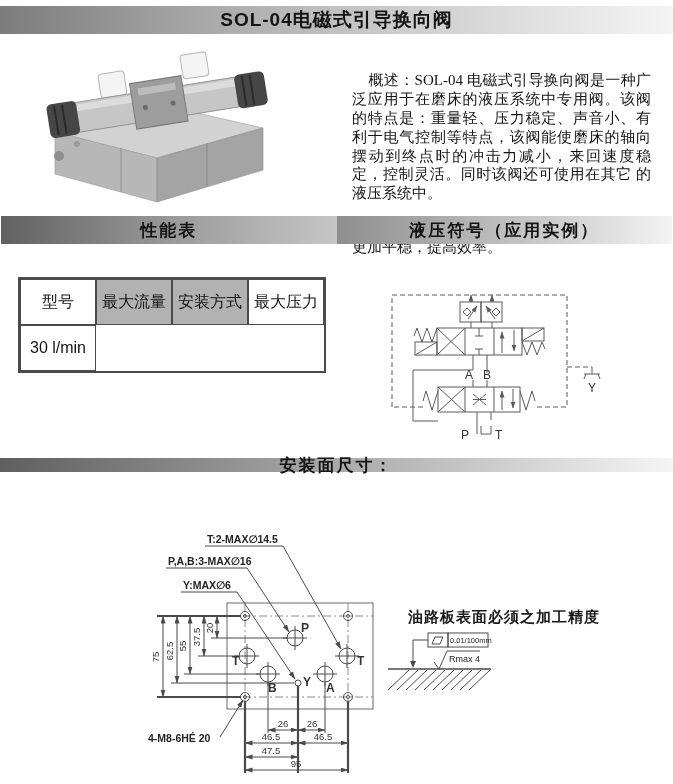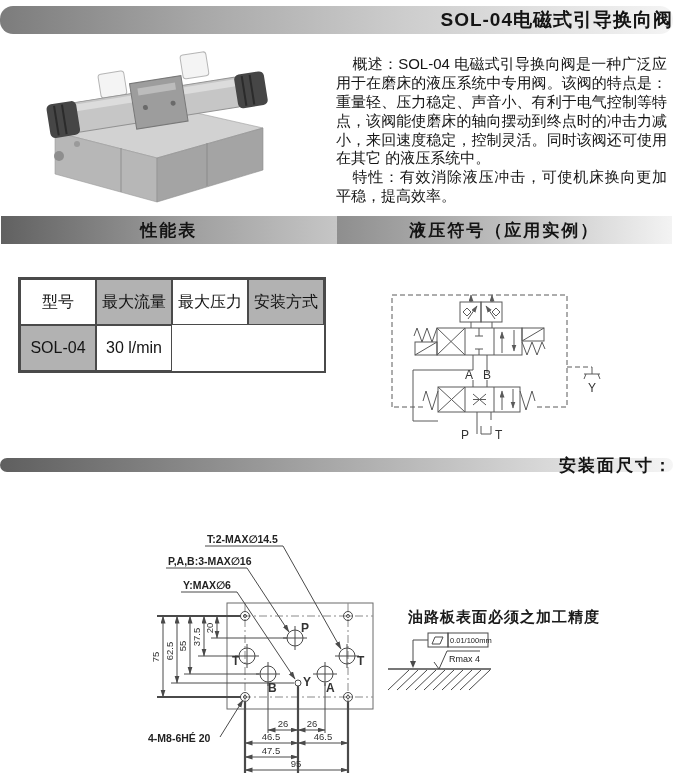--- a/index.html
+++ b/index.html
@@ -1,31 +1,31 @@
 <!DOCTYPE html>
 <html><head>
 <meta charset="utf-8">
 <style>
   html,body{margin:0;padding:0;background:#ffffff;}
   .page{position:relative;width:673px;height:784px;background:#fff;overflow:hidden;
         font-family:"Liberation Sans","DejaVu Sans",sans-serif;color:#141414;}
-  .bar{position:absolute;left:0;right:0;display:flex;align-items:center;justify-content:flex-end;border-radius:13px;}
+  .bar{position:absolute;left:0;right:0;display:flex;align-items:center;justify-content:center;}
   .bar-top{top:6px;height:28px;background:linear-gradient(90deg,#7c7c7c 0%,#a8a8a8 30%,#cdcdcd 60%,#f4f4f4 100%);}
   .bar-top .t{font-size:19px;font-weight:bold;letter-spacing:1px;}
   .bar-dual{top:215px;height:28px;padding:1px;}
   .half{width:50%;height:100%;display:flex;align-items:center;justify-content:center;
         font-size:17px;font-weight:bold;letter-spacing:2px;}
   .half-l{background:linear-gradient(90deg,#616161 0%,#9e9e9e 55%,#c6c6c6 100%);}
   .half-r{background:linear-gradient(90deg,#8e8e8e 0%,#c3c3c3 55%,#f3f3f3 100%);}
   .bar-mount{top:458px;height:14px;background:linear-gradient(90deg,#5f5f5f 0%,#a9a9a9 50%,#f5f5f5 100%);
         font-size:17px;font-weight:bold;letter-spacing:2px;}
   .photo{position:absolute;left:25px;top:44px;width:252px;height:162px;}
   .overview{position:absolute;left:336px;top:55px;width:331px;font-size:15px;line-height:1.26;
         text-align:justify;}
-  .overview p{margin:0;text-indent:1.1em;}
+  .overview p{margin:16px;text-indent:1.1em;font-family:Liberation Serif, serif;}
   .ptable{position:absolute;left:18px;top:277px;border:2px solid #4a4a4a;
         display:grid;grid-template-columns:76px 76px 76px 76px;grid-template-rows:46px 46px;text-align:right;}
   .cell{border:1px solid #4a4a4a;display:flex;align-items:center;justify-content:center;
         font-size:16px;}
   .cell.g{background:#b2b2b2;}
   .cell.w{background:#ffffff;}
   .symsvg{position:absolute;left:385px;top:270px;}
   .drawsvg{position:absolute;left:35px;top:505px;}
   svg text{font-family:"Liberation Sans","DejaVu Sans",sans-serif;}
 </style>
@@ -72,23 +72,22 @@
   </div>
 
   <div class="bar bar-dual">
     <div class="half half-l">性能表</div>
     <div class="half half-r">液压符号（应用实例）</div>
   </div>
 
   <div class="ptable">
     <div class="cell w">型号</div>
     <div class="cell g">最大流量</div>
+    <div class="cell g">安装方式</div>
     <div class="cell w">最大压力</div>
-    <div class="cell g">安装方式</div>
-    <div class="cell g">SOL-04</div>
     <div class="cell w">30 l/min</div>
   </div>
 
   <svg class="symsvg" width="285" height="190" viewBox="0 0 285 190" fill="none" stroke="#5a5a5a" stroke-width="1">
     <defs>
       <marker id="sa" markerWidth="8" markerHeight="6" refX="6.5" refY="2.5" orient="auto-start-reverse" markerUnits="userSpaceOnUse">
         <path d="M0,0 L7,2.5 L0,5 z" fill="#5a5a5a" stroke="none"></path>
       </marker>
     </defs>
 

